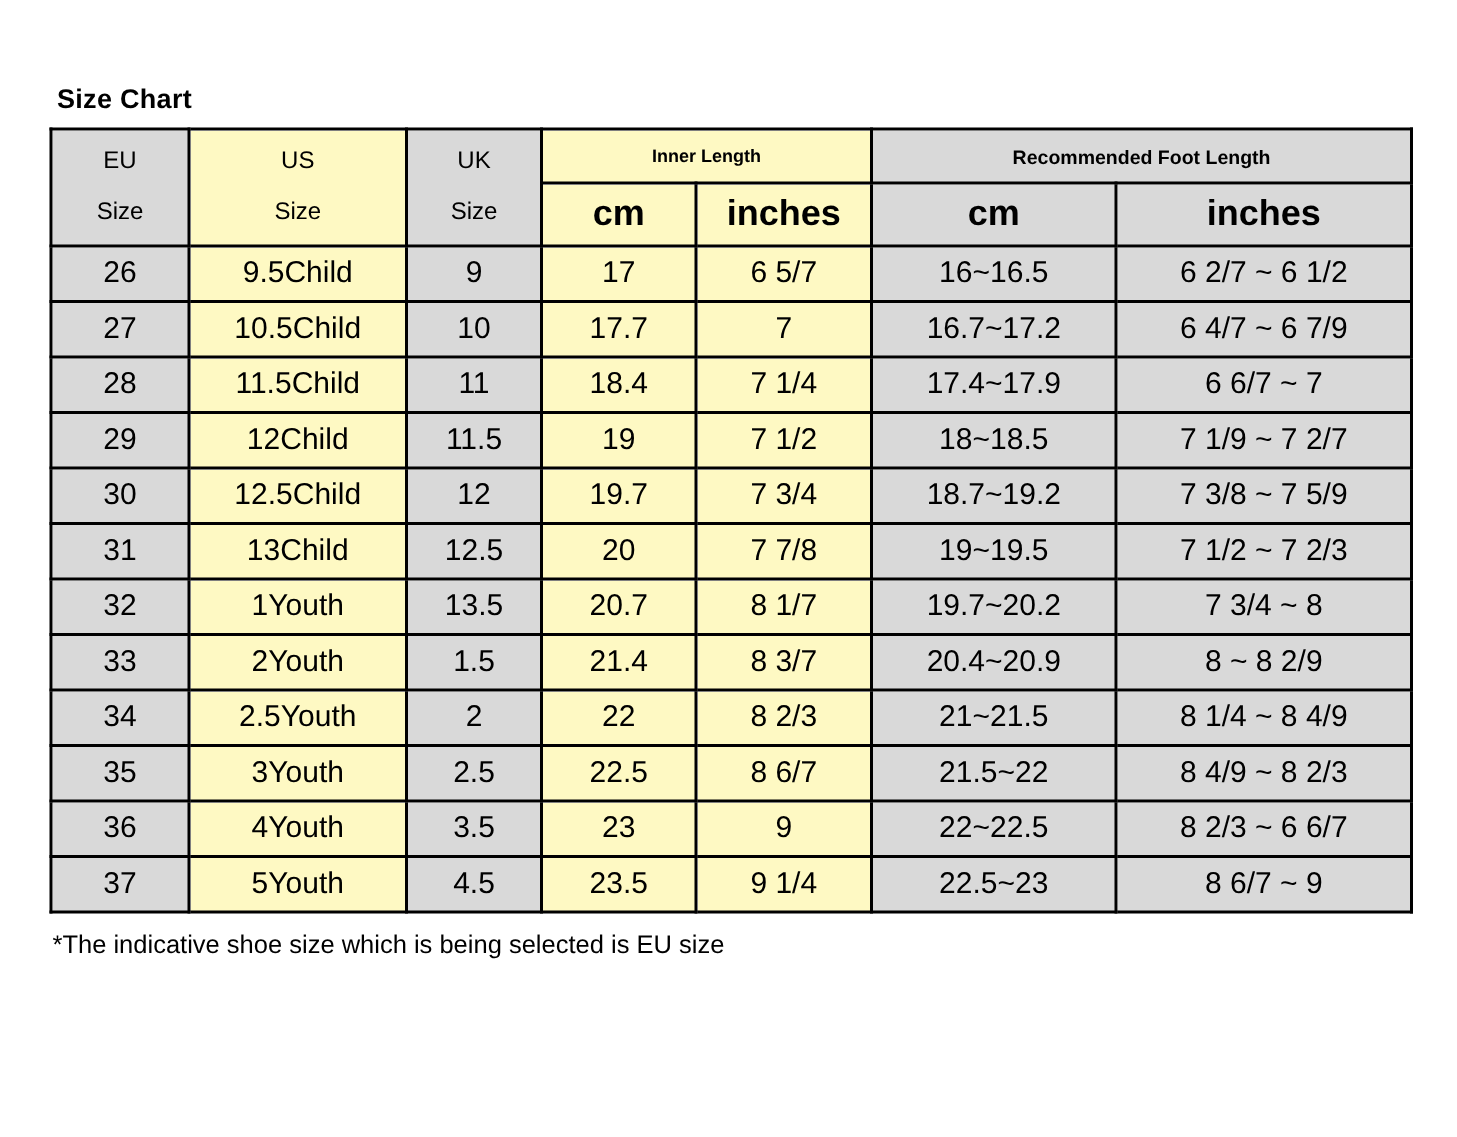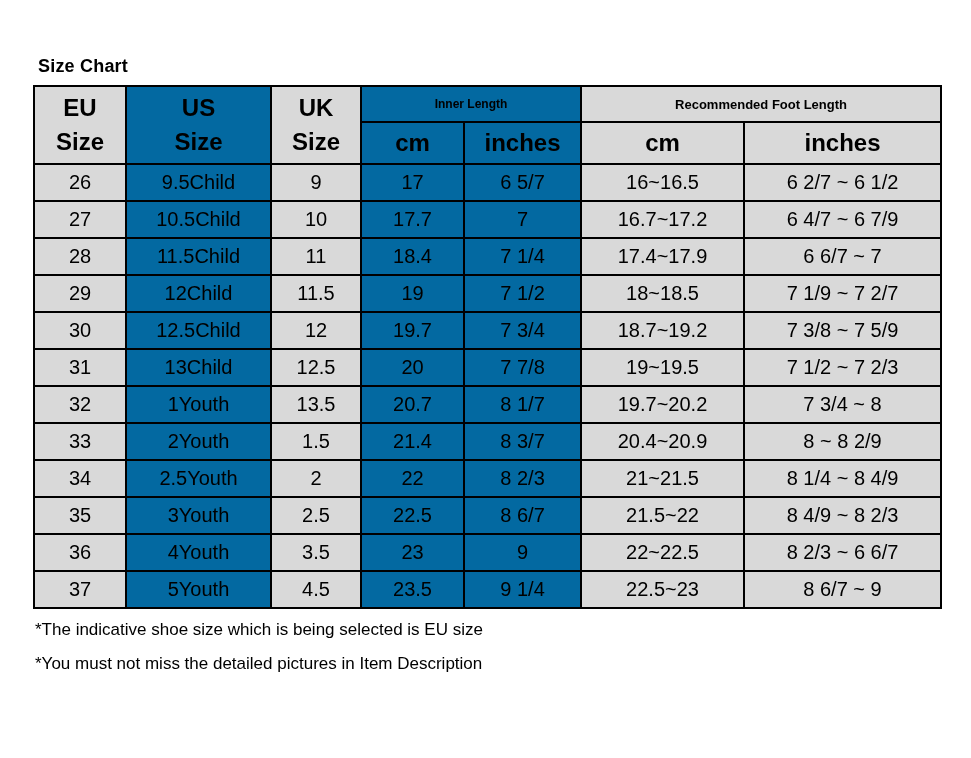--- a/index.html
+++ b/index.html
@@ -45,25 +45,25 @@
   }
   col.c-eu       { width: 92px; }
   col.c-us       { width: 145px; }
   col.c-uk       { width: 90px; }
   col.c-icm      { width: 103px; }
   col.c-iin      { width: 117px; }
   col.c-rcm      { width: 163px; }
   col.c-rin      { width: 197px; }
 
   .gray  { background: var(--cell-gray); }
-  .white { background: #0369a1; }
+  .white { background: #fef9c3; }
 
   th.size-head {
-    font-size: 24px;
-    font-weight: bold;
+    font-size: 16px;
+    font-weight: normal;
     line-height: 34px;
   }
   tr.head-row-1 th { height: 36px; }
   tr.head-row-2 th { height: 42px; }
   th.inner-length-head {
     font-size: 12px;
     font-weight: bold;
   }
   th.rec-head {
     font-size: 13px;
@@ -236,16 +236,15 @@
       <td class="white">23.5</td>
       <td class="white">9 1/4</td>
       <td class="gray">22.5~23</td>
       <td class="gray">8 6/7 ~ 9</td>
     </tr>
       </tbody>
   </table>
 
   <div class="notes">
     <p>*The indicative shoe size which is being selected is EU size</p>
-    <p>*You must not miss the detailed pictures in Item Description</p>
   </div>
 
 </div>
 
 </body></html>

